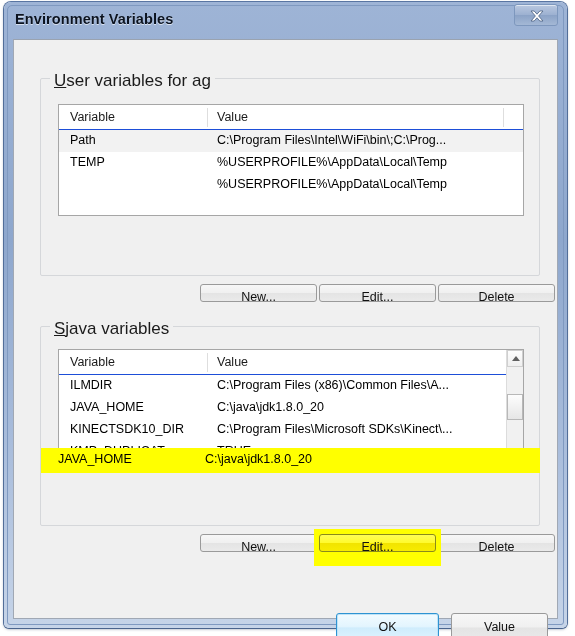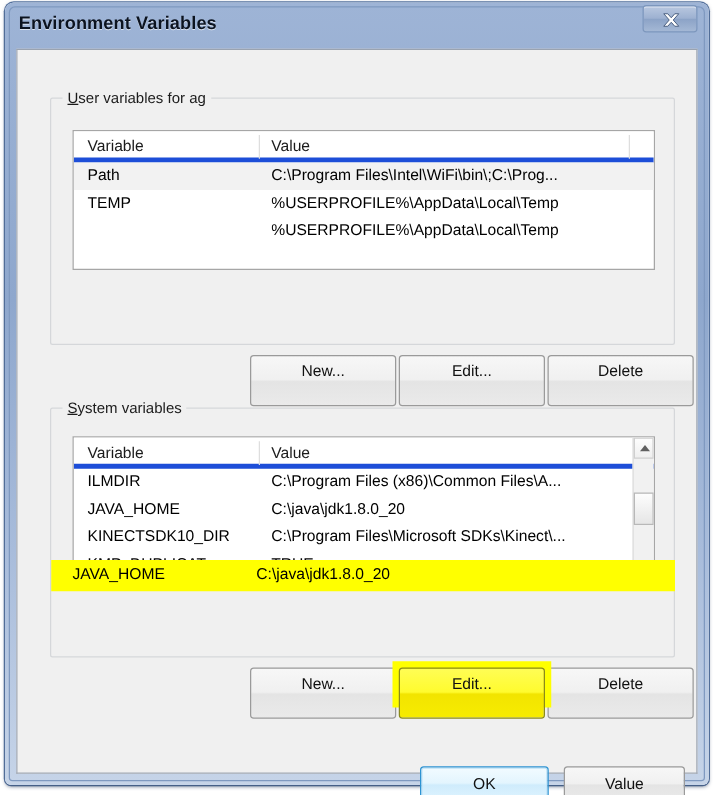--- a/index.html
+++ b/index.html
@@ -92,21 +92,21 @@
     box-sizing: border-box;
     border: 1px solid #d5d7da;
     border-radius: 2px;
   }
   .group-label {
     position: absolute;
     top: -8px;
     left: 9px;
     padding: 0 4px;
     background: #f0f0f0;
-    font-size: 12px;
+    font-size: 17px;
     color: #1b1b1b;
     white-space: nowrap;
   }
   .accel { text-decoration: underline; }
 
   #group-user   { left: 26px; top: 38px;  width: 500px; height: 198px; }
   #group-system { left: 26px; top: 286px; width: 500px; height: 200px; }
 
   
   .listview {
@@ -116,21 +116,21 @@
     border: 1px solid #a6a6a6;
     overflow: hidden;
   }
   #list-user   { left: 17px; top: 25px; width: 466px; height: 112px; }
   #list-system { left: 17px; top: 22px; width: 466px; height: 119px; }
 
   .lv-header {
     position: relative;
     height: 25px;
     background: #ffffff;
-    border-bottom: 4px solid #1d4ed8;
+    border-bottom: 1px solid #1d4ed8;
     box-sizing: border-box;
   }
   .lv-header .col {
     position: absolute;
     top: 5px;
     font-size: 12.5px;
     color: #1b1b1b;
     white-space: nowrap;
   }
   .lv-header .col.c0 { left: 11px; }
@@ -232,21 +232,21 @@
     color: #000;
     white-space: nowrap;
   }
   #java-highlight-text .cell.c0 { left: 17px; }
   #java-highlight-text .cell.c1 { left: 164px; }
 
   
   .btn {
     position: absolute;
     box-sizing: border-box;
-    height: 41px;
+    height: 18px;
     border: 1px solid #9a9a9a;
     border-radius: 3px;
     background: linear-gradient(180deg,#f7f7f7 0%, #f0f0f0 48%, #e4e4e4 52%, #eaeaea 100%);
     font-family: "Liberation Sans", sans-serif;
     font-size: 12.5px;
     color: #111111;
     text-align: center;
     line-height: 25px;
     cursor: pointer;
     white-space: nowrap;
@@ -339,21 +339,21 @@
           </div>
         </div>
       </div>
     </div>
 
     <div class="btn wide btn-row-user" id="btn-user-new"><span>New...</span></div>
     <div class="btn wide btn-row-user" id="btn-user-edit"><span>Edit...</span></div>
     <div class="btn wide btn-row-user" id="btn-user-delete"><span>Delete</span></div>
 
     <div class="groupbox" id="group-system">
-      <div class="group-label"><span class="accel">S</span><span>ystem variables</span></div>
+      <div class="group-label"><span class="accel">S</span><span>java variables</span></div>
 
       <div class="listview" id="list-system">
         <div class="lv-header">
           <div class="col c0">Variable</div>
           <div class="divider"></div>
           <div class="col c1">Value</div>
         </div>
         <div class="lv-rows">
           <div class="lv-row">
             <div class="cell c0">ILMDIR</div>

